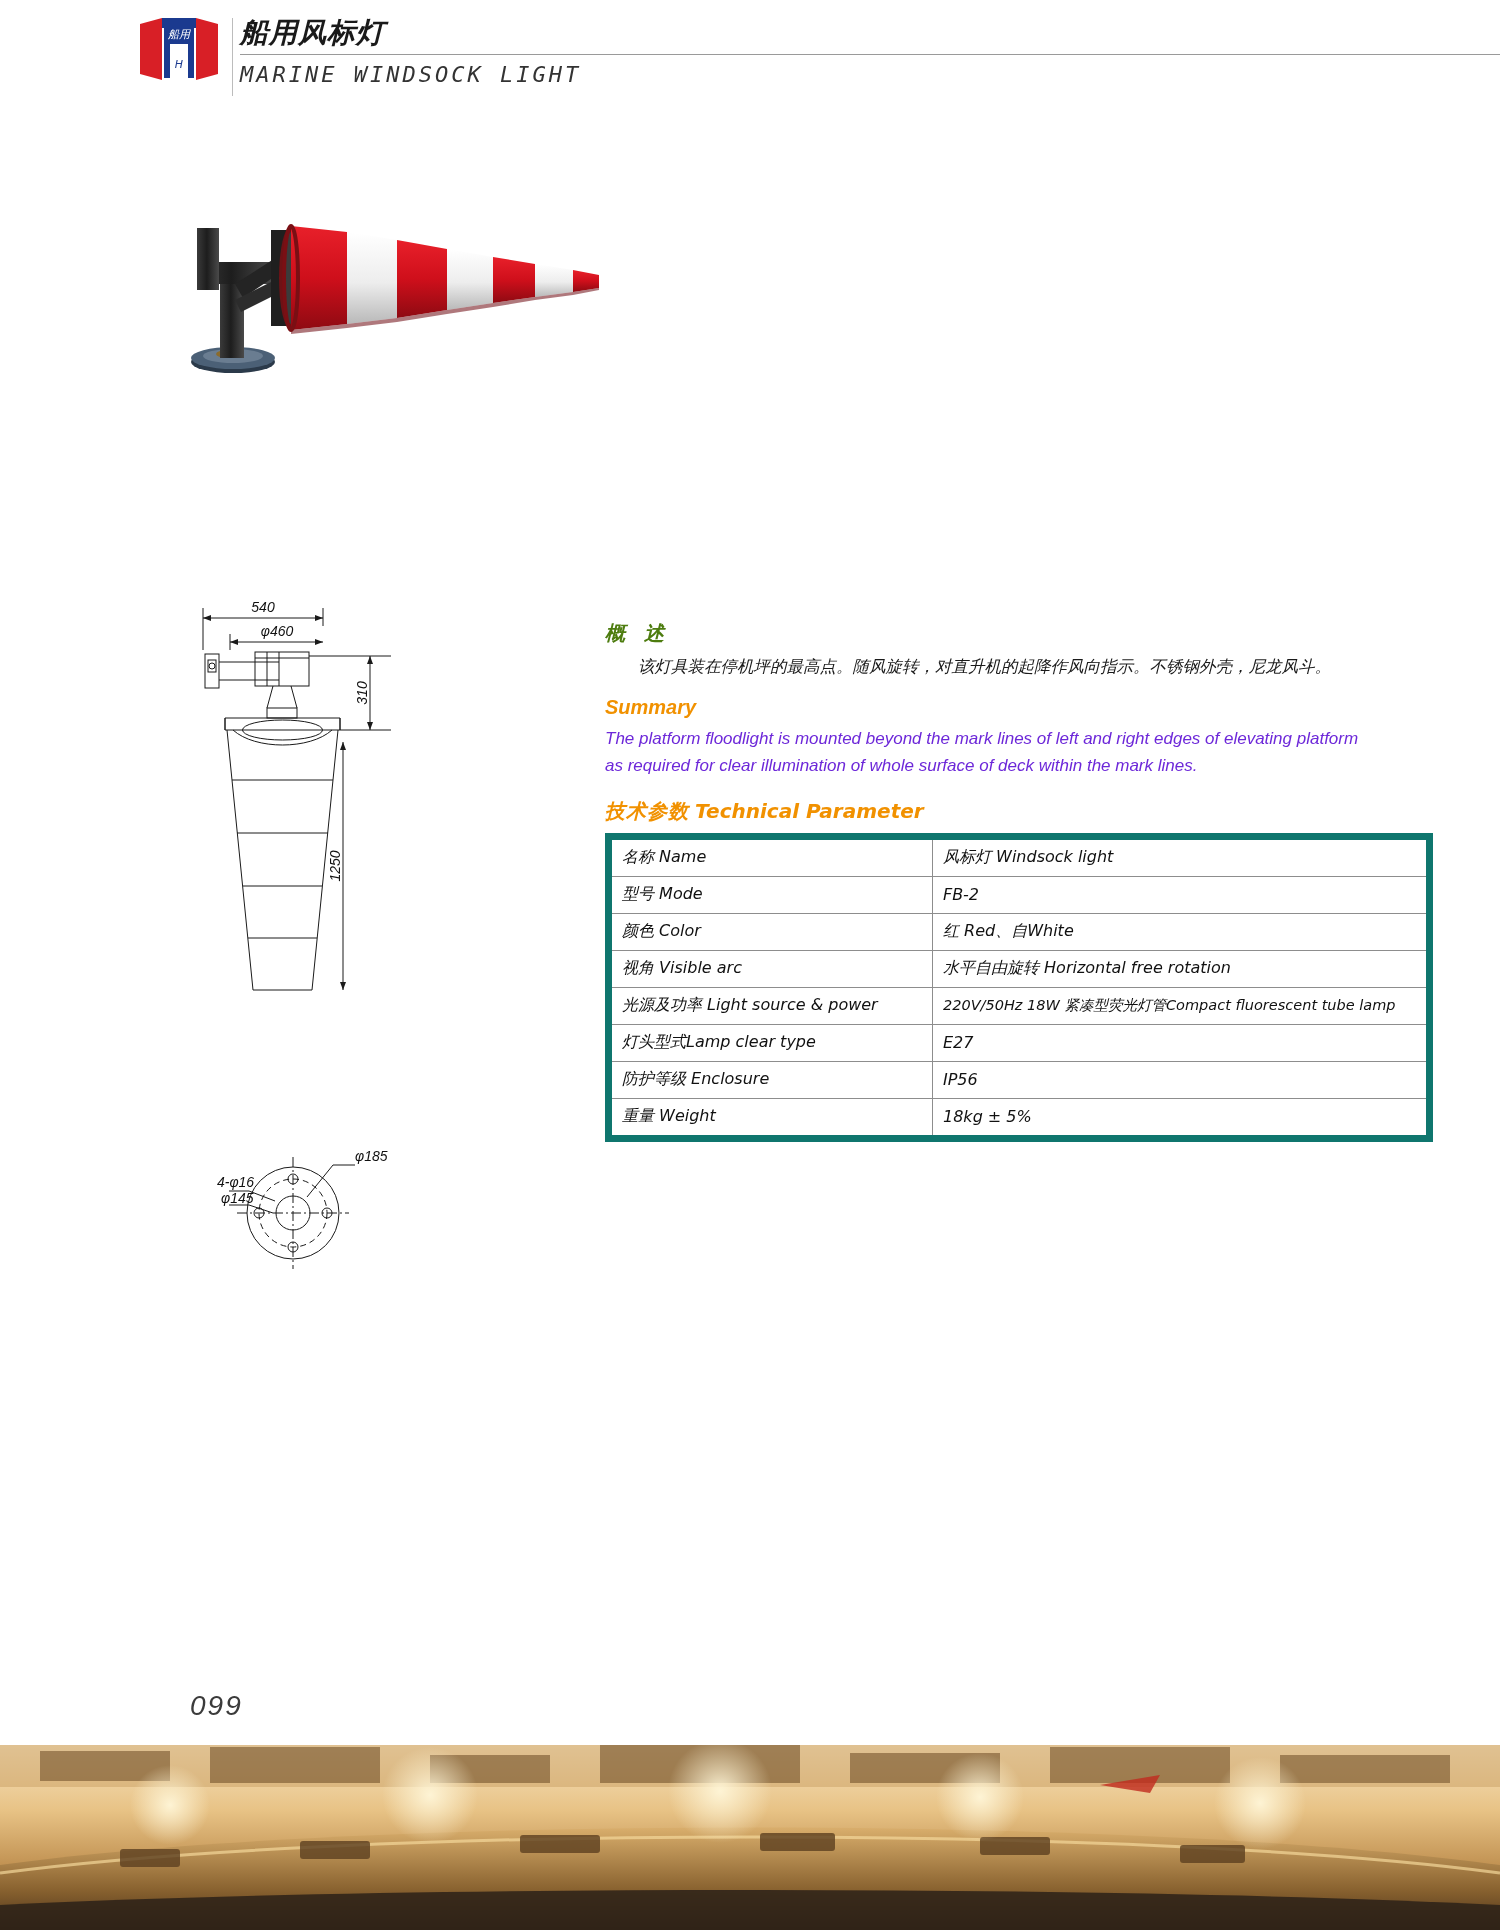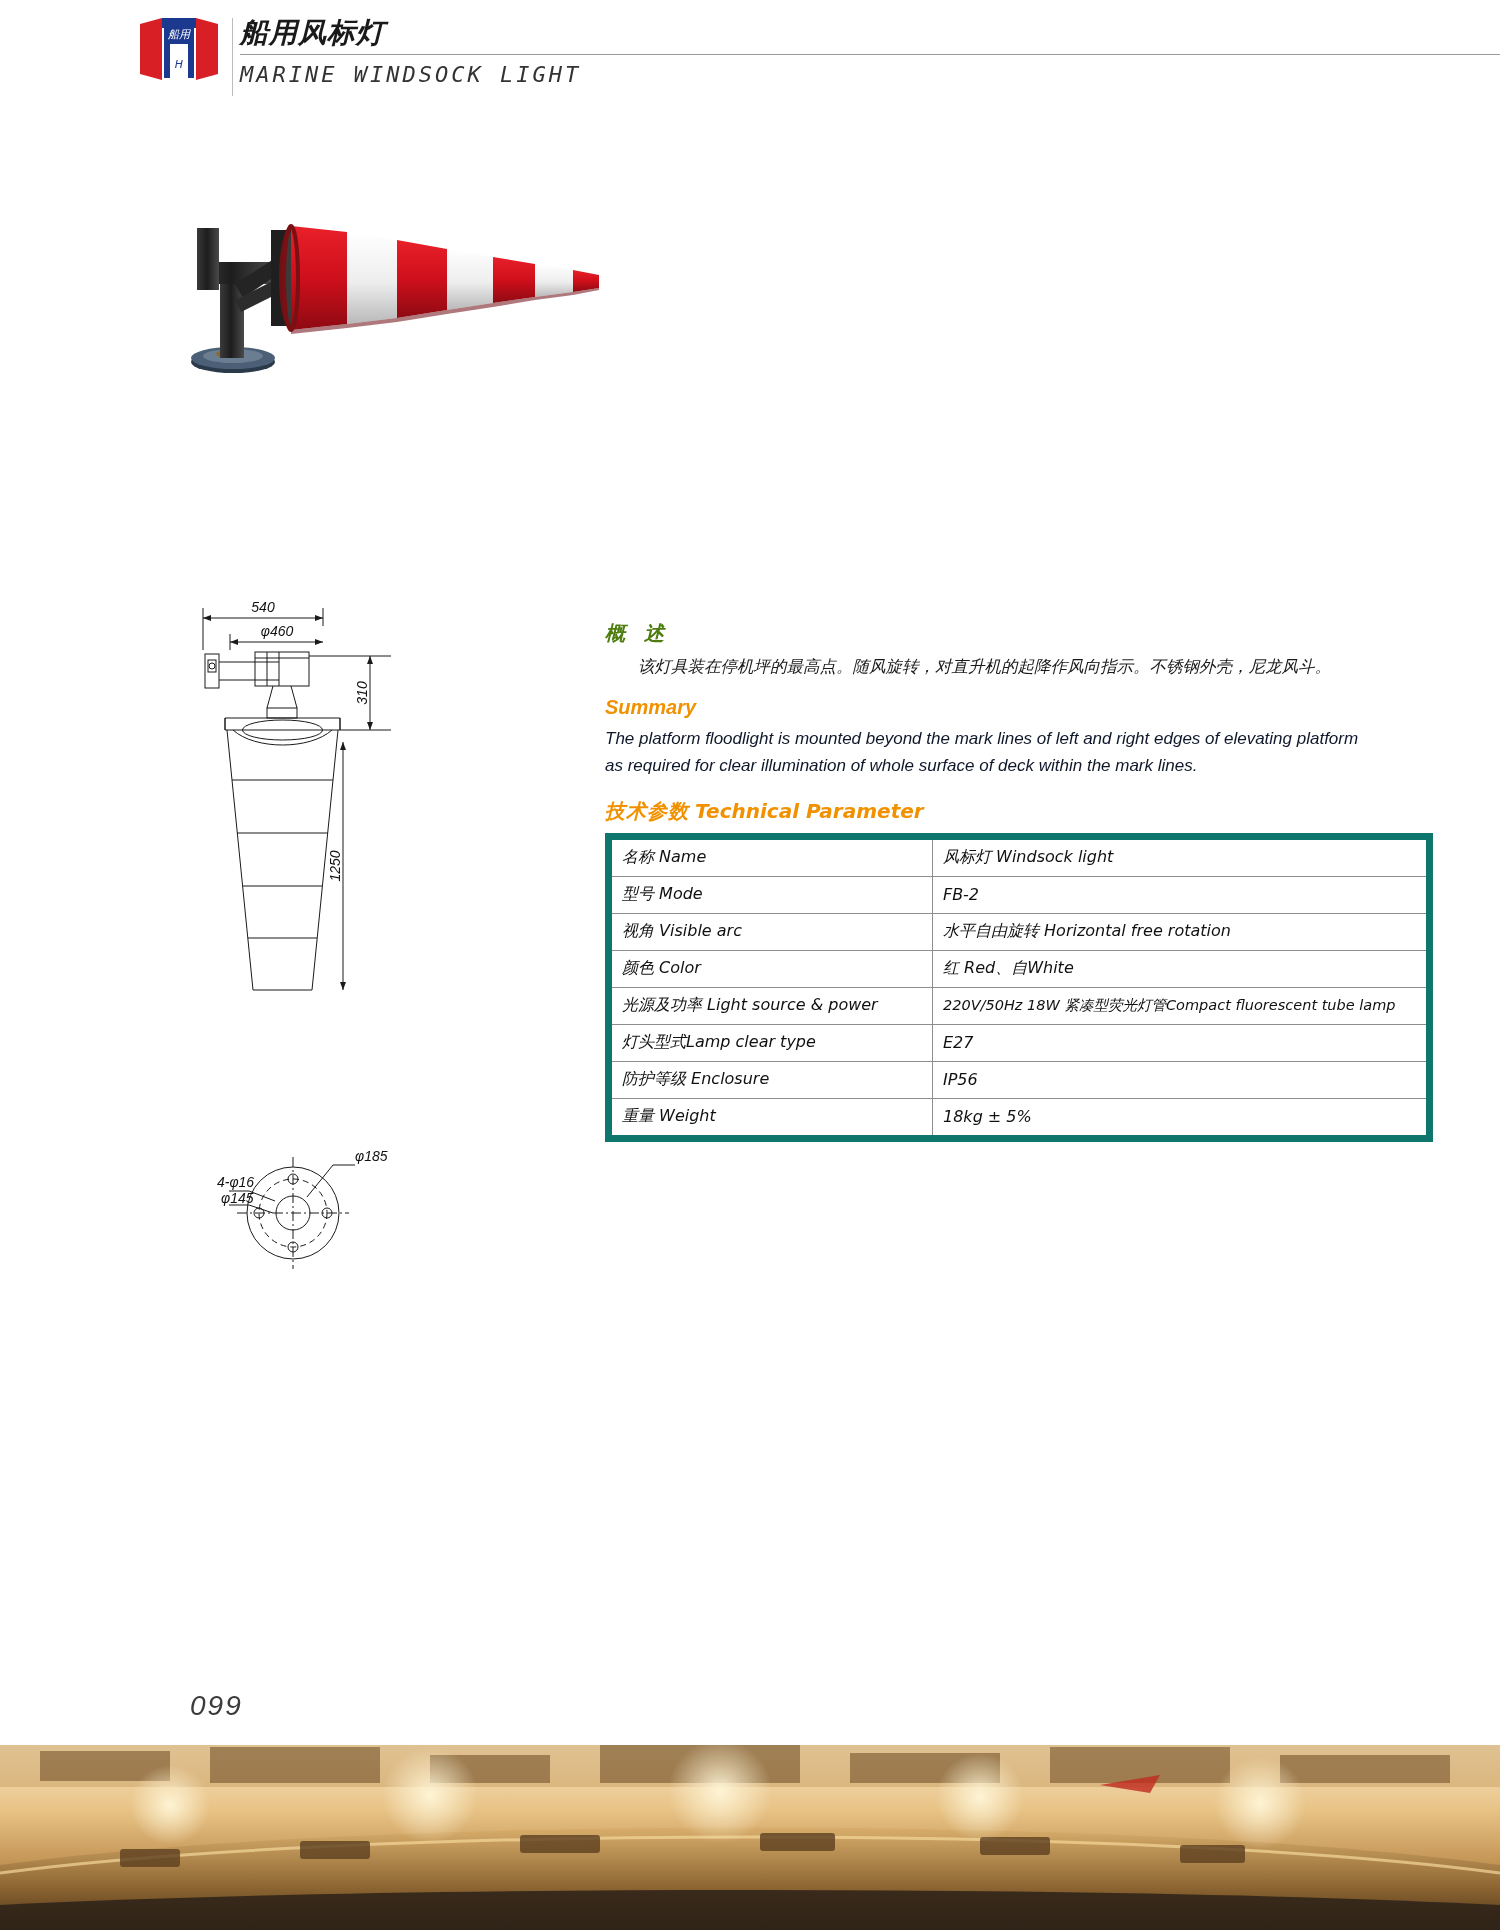--- a/index.html
+++ b/index.html
@@ -125,21 +125,21 @@
   .body-zh {
     font-size: 16.5px;
     color: #1a1a1a;
     line-height: 1.75;
     text-indent: 33px;
     font-family: "DejaVu Sans", sans-serif;
     margin: 0;
   }
   .body-en {
     font-size: 17px;
-    color: #0f172a;
+    color: #6d28d9;
     line-height: 1.62;
     font-family: "Liberation Sans", sans-serif;
     margin: 0;
   }
   .param-head {
     margin: 18px 0 8px 0;
     font-size: 20px;
     font-weight: bold;
     color: #f19100;
     font-family: "DejaVu Sans", sans-serif;
@@ -370,26 +370,26 @@
       <tbody>
         <tr>
           <td class="c1">名称 Name</td>
           <td class="c2">风标灯 Windsock light</td>
         </tr>
         <tr>
           <td class="c1">型号 Mode</td>
           <td class="c2">FB-2</td>
         </tr>
         <tr>
+          <td class="c1">颜色 Color</td>
+          <td class="c2">红 Red、自White</td>
+        </tr>
+        <tr>
           <td class="c1">视角 Visible arc</td>
           <td class="c2">水平自由旋转 Horizontal free rotation</td>
-        </tr>
-        <tr>
-          <td class="c1">颜色 Color</td>
-          <td class="c2">红 Red、自White</td>
         </tr>
         <tr>
           <td class="c1">光源及功率 Light source &amp; power</td>
           <td class="c2 small">220V/50Hz 18W 紧凑型荧光灯管Compact fluorescent tube lamp</td>
         </tr>
         <tr>
           <td class="c1">灯头型式Lamp clear type</td>
           <td class="c2">E27</td>
         </tr>
         <tr>

